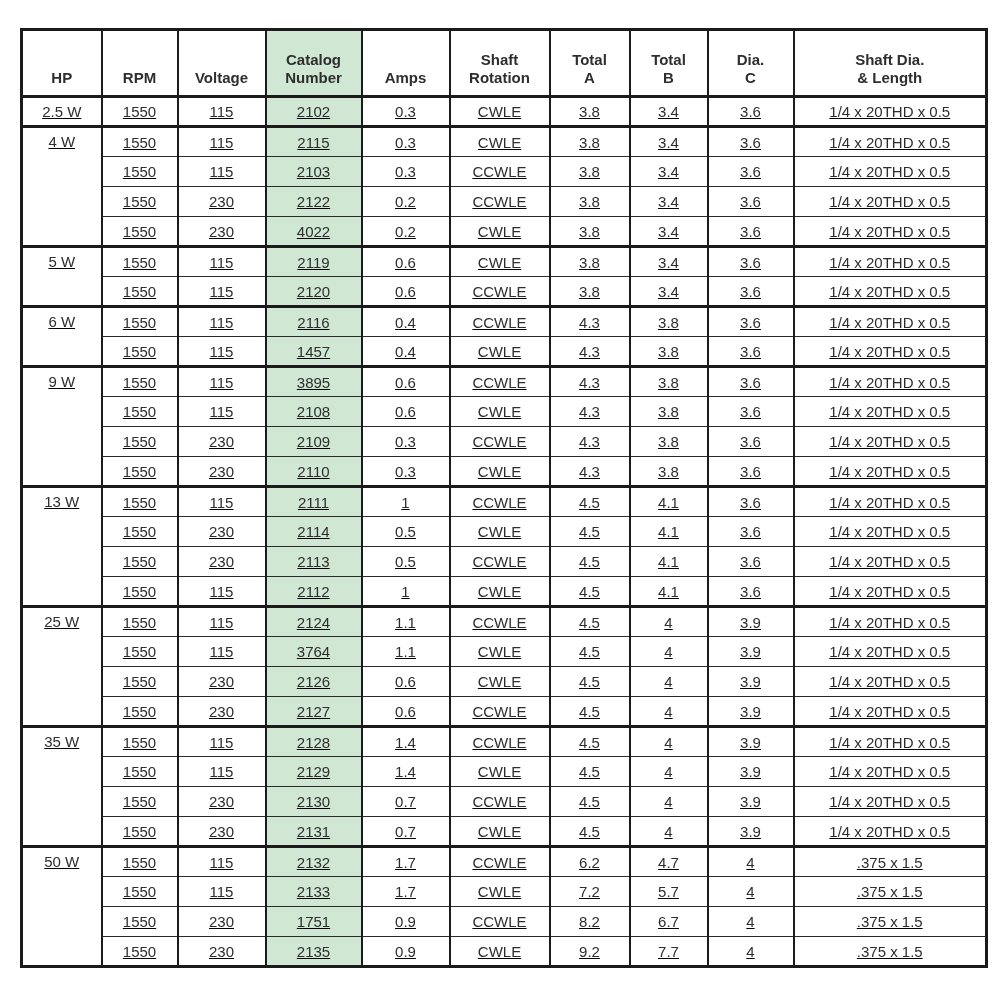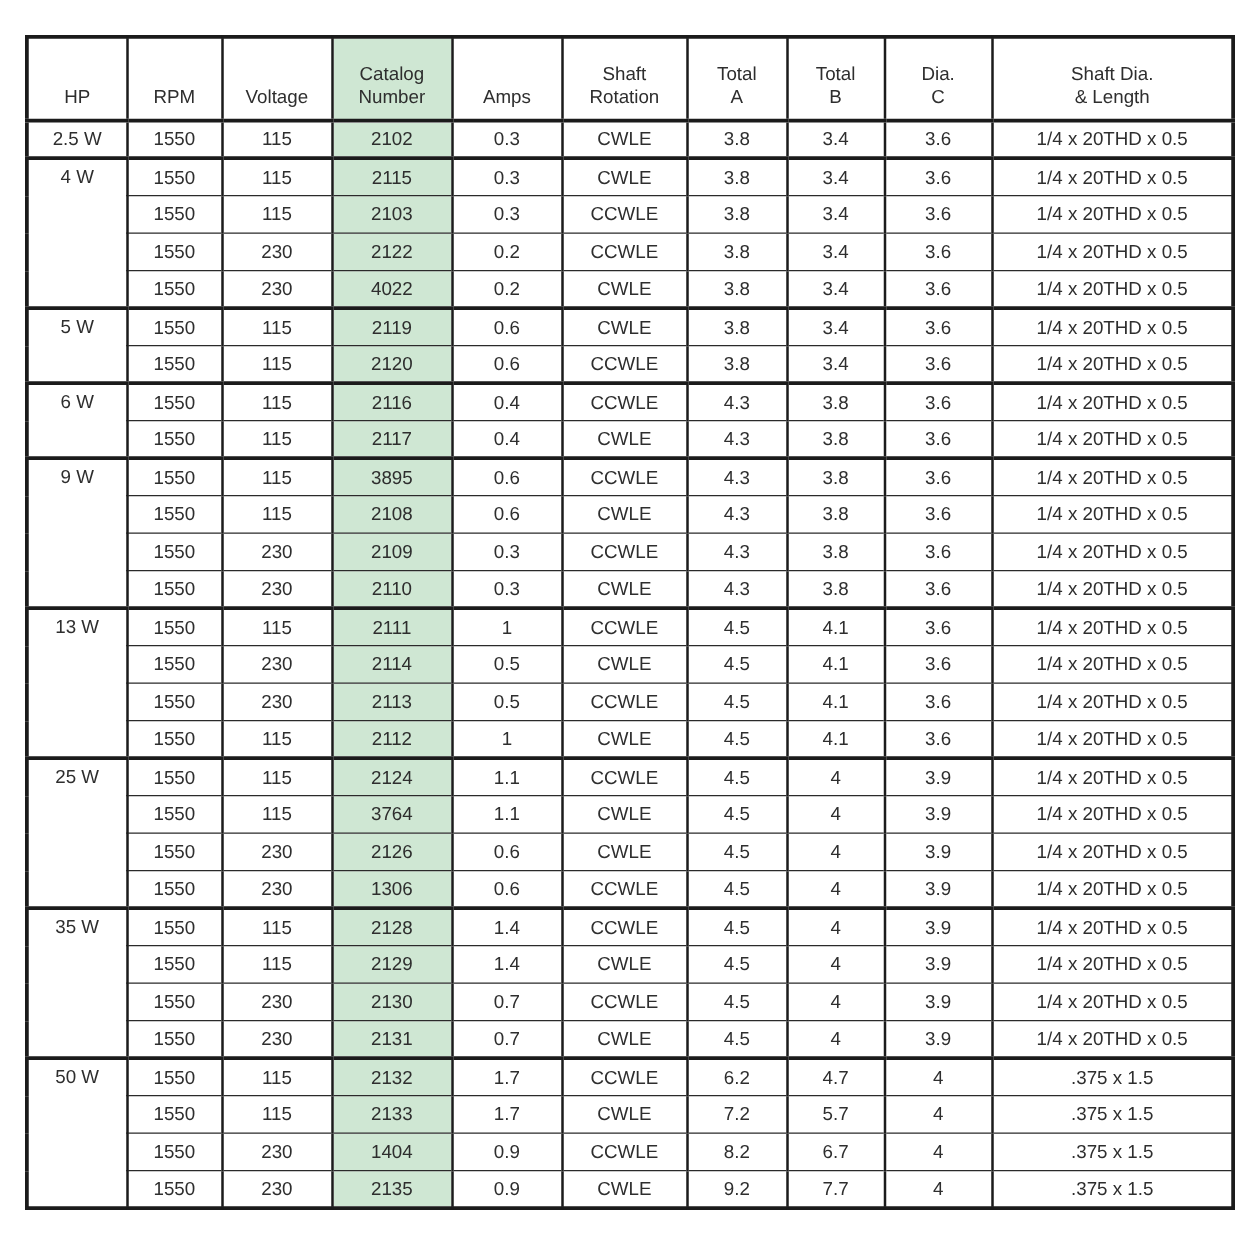--- a/index.html
+++ b/index.html
@@ -32,28 +32,29 @@
     border-left: 2px solid var(--border);
     border-right: 2px solid var(--border);
     overflow: hidden;
     white-space: nowrap;
     text-align: center;
   }
   table.spec thead th {
     height: 56px;
     vertical-align: bottom;
     padding-bottom: 7px;
-    font-weight: normal;
+    font-weight: bold;
     font-size: 15px;
     line-height: 1.25;
     color: var(--text);
     border-bottom: 3px solid var(--border);
   }
   table.spec tbody tr {
     height: 30px;
+    text-decoration: underline;
   }
   table.spec tbody td {
     font-size: 15px;
     color: var(--text);
     vertical-align: middle;
     border-top: 1px solid #2a2a2a;
   }
   table.spec tbody tr.group-start td {
     border-top: 3px solid var(--border);
   }
@@ -186,21 +187,21 @@
           <td>0.4</td>
           <td>CCWLE</td>
           <td>4.3</td>
           <td>3.8</td>
           <td>3.6</td>
           <td>1/4 x 20THD x 0.5</td>
         </tr>
         <tr>
           <td>1550</td>
           <td>115</td>
-          <td class="catalog-cell">2117</td>
+          <td class="catalog-cell">1457</td>
           <td>0.4</td>
           <td>CWLE</td>
           <td>4.3</td>
           <td>3.8</td>
           <td>3.6</td>
           <td>1/4 x 20THD x 0.5</td>
         </tr>
         <tr class="group-start">
           <td rowspan="4" class="hp-cell">9 W</td>
           <td>1550</td>
@@ -321,21 +322,21 @@
           <td>0.6</td>
           <td>CWLE</td>
           <td>4.5</td>
           <td>4</td>
           <td>3.9</td>
           <td>1/4 x 20THD x 0.5</td>
         </tr>
         <tr>
           <td>1550</td>
           <td>230</td>
-          <td class="catalog-cell">1306</td>
+          <td class="catalog-cell">2127</td>
           <td>0.6</td>
           <td>CCWLE</td>
           <td>4.5</td>
           <td>4</td>
           <td>3.9</td>
           <td>1/4 x 20THD x 0.5</td>
         </tr>
         <tr class="group-start">
           <td rowspan="4" class="hp-cell">35 W</td>
           <td>1550</td>
@@ -400,21 +401,21 @@
           <td>1.7</td>
           <td>CWLE</td>
           <td>7.2</td>
           <td>5.7</td>
           <td>4</td>
           <td>.375 x 1.5</td>
         </tr>
         <tr>
           <td>1550</td>
           <td>230</td>
-          <td class="catalog-cell">1404</td>
+          <td class="catalog-cell">1751</td>
           <td>0.9</td>
           <td>CCWLE</td>
           <td>8.2</td>
           <td>6.7</td>
           <td>4</td>
           <td>.375 x 1.5</td>
         </tr>
         <tr>
           <td>1550</td>
           <td>230</td>

